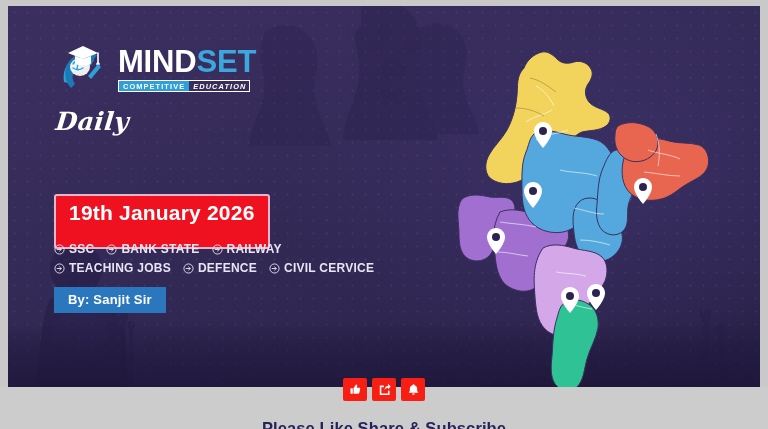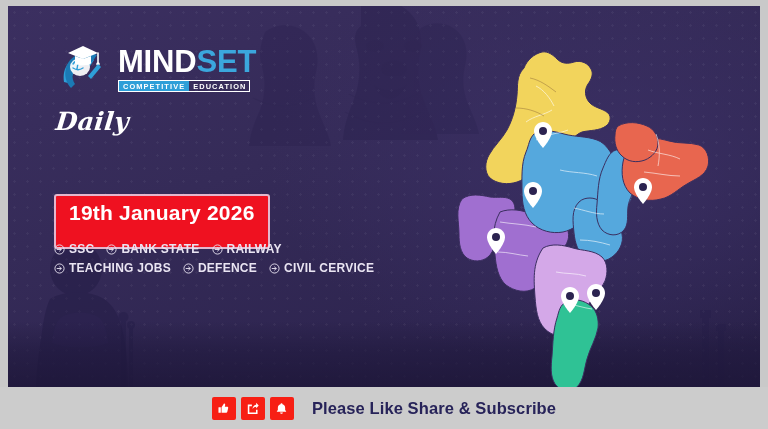--- a/index.html
+++ b/index.html
@@ -140,20 +140,21 @@
   .logo-sub-b {
     color: #ffffff;
     font-size: 7.4px;
     font-weight: 700;
     letter-spacing: 1.1px;
     display: flex;
     align-items: center;
     justify-content: center;
     padding: 0 4px;
     flex: 1;
+    font-style: italic;
   }
 
   
   .kicker {
     position: absolute;
     left: 48px;
     top: 101px;
     color: #ffffff;
     font-family: "DejaVu Serif", serif;
     font-style: italic;
@@ -248,20 +249,21 @@
     position: absolute;
     left: 0;
     right: 0;
     bottom: 0;
     height: 42px;
     background: #cccccc;
     display: flex;
     align-items: center;
     justify-content: center;
     gap: 18px;
+    flex-direction: column;
   }
   .f-icons { display: flex; gap: 5px; }
   .f-btn {
     width: 24px;
     height: 23px;
     background: #f71f14;
     border-radius: 2px;
     display: flex;
     align-items: center;
     justify-content: center;
@@ -409,20 +411,21 @@
         <span class="cat">
           <svg class="cat-ico" viewBox="0 0 12 12" xmlns="http://www.w3.org/2000/svg">
               <circle cx="6" cy="6" r="5" fill="none" stroke="#e9e4f2" stroke-width="1"></circle>
               <path d="M3.4 6h4.4M6.1 4.3L7.9 6 6.1 7.7" fill="none" stroke="#e9e4f2" stroke-width="1" stroke-linecap="round" stroke-linejoin="round"></path>
             </svg>
           <span class="cat-label">CIVIL CERVICE</span>
         </span>
       </div>
     </div>
 
+    <div class="author">By: Sanjit Sir</div>
 
     <div class="map">
       <svg viewBox="0 0 272 330" xmlns="http://www.w3.org/2000/svg">
         <g stroke="#3b2f60" stroke-width="1" stroke-linejoin="round">
 
           <path fill="#f2d45c" d="M84 46c3-8 10-14 18-16 6-1 11 3 15 7 5 5 11 5 17 3 7-2 14 1 17 7 3 5 0 11-3 15-4 6-3 13 1 18 5 6 13 6 19 11 4 4 2 10-2 13-7 5-16 4-24 6-8 3-12 11-18 17-7 7-16 10-24 15-8 6-13 15-23 18-9 3-20 2-27-4-6-6-5-16-1-23 5-9 13-16 18-25 6-11 9-23 10-35 1-9-1-19 7-27z"></path>
 
           <path fill="#a06fd0" d="M22 177c8-6 19-4 28-2 7 1 14-1 20 2 5 3 6 10 4 15-3 8-11 12-15 19-4 8-4 18-11 24-6 5-15 5-21 1-7-5-8-15-8-24 0-12-4-25 3-35z"></path>
 
           <path fill="#a06fd0" d="M60 190c10-4 22-2 32 2 9 4 19 3 28 7 7 3 10 12 8 19-3 10-13 15-19 24-5 8-6 19-14 24-9 6-21 3-29-3-8-7-10-19-11-30-1-13-4-27 5-43z"></path>

